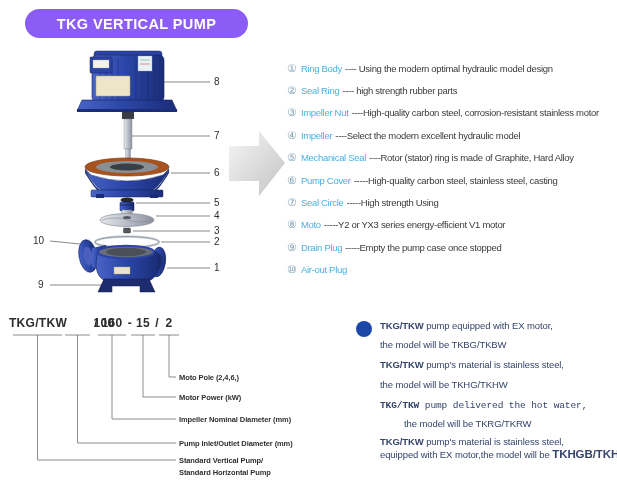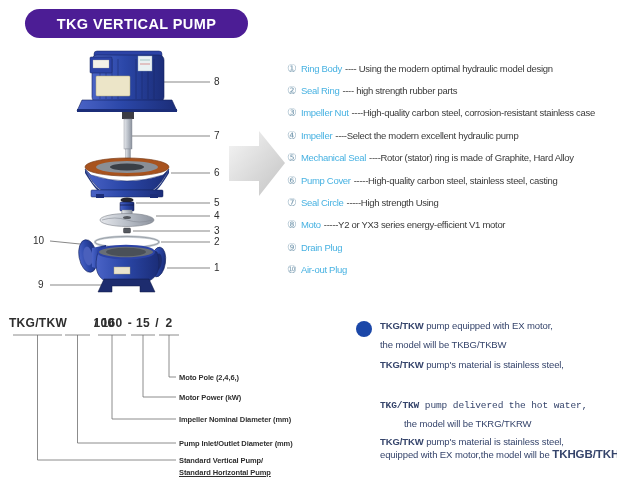--- a/index.html
+++ b/index.html
@@ -4,21 +4,21 @@
 <style>
   * { margin:0; padding:0; box-sizing:border-box; }
   html,body { width:617px; height:500px; }
   body {
     position:relative; width:617px; height:500px; background:#ffffff;
     font-family:"Liberation Sans", sans-serif; overflow:hidden; color:#3a3a3a;
   }
   
   .header-pill {
     position:absolute; left:25px; top:9px; width:223px; height:29px;
-    background:#4c1d95; border-radius:15px;
+    background:#8b5cf6; border-radius:15px;
     display:flex; align-items:center; justify-content:center;
   }
   .header-pill span {
     color:#ffffff; font-weight:bold; font-size:14.5px; letter-spacing:.4px;
   }
   
   .diagram-svg { position:absolute; left:30px; top:45px; width:230px; height:260px; }
   .callout-num {
     position:absolute; font-size:10px; color:#2e2e2e; line-height:12px;
   }
@@ -201,26 +201,26 @@
     <span class="pdesc">---- Using the modern optimal hydraulic model design</span>
   </div>
   <div class="part-item">
     <span class="circ">②</span>
     <span class="pname">Seal Ring</span>
     <span class="pdesc">---- high strength rubber parts</span>
   </div>
   <div class="part-item">
     <span class="circ">③</span>
     <span class="pname">Impeller Nut</span>
-    <span class="pdesc">----High-quality carbon steel, corrosion-resistant stainless case</span>
+    <span class="pdesc">----High-quality carbon steel, corrosion-resistant stainless motor</span>
   </div>
   <div class="part-item">
     <span class="circ">④</span>
     <span class="pname">Impeller</span>
-    <span class="pdesc">----Select the modern excellent hydraulic pump</span>
+    <span class="pdesc">----Select the modern excellent hydraulic model</span>
   </div>
   <div class="part-item">
     <span class="circ">⑤</span>
     <span class="pname">Mechanical Seal</span>
     <span class="pdesc">----Rotor (stator) ring is made of Graphite, Hard Alloy</span>
   </div>
   <div class="part-item">
     <span class="circ">⑥</span>
     <span class="pname">Pump Cover</span>
     <span class="pdesc">-----High-quality carbon steel, stainless steel, casting</span>
@@ -231,20 +231,21 @@
     <span class="pdesc">-----High strength Using</span>
   </div>
   <div class="part-item">
     <span class="circ">⑧</span>
     <span class="pname">Moto</span>
     <span class="pdesc">-----Y2 or YX3 series energy-efficient V1 motor</span>
   </div>
   <div class="part-item">
     <span class="circ">⑨</span>
     <span class="pname">Drain Plug</span>
+    <span class="pdesc">-----Empty the pump case once stopped</span>
   </div>
   <div class="part-item">
     <span class="circ">⑩</span>
     <span class="pname">Air-out Plug</span>
   </div>
 </div>
 
 <div class="model-sec">
   <svg class="model-tree" viewBox="0 0 312 186">
     <g stroke="#6f6f6f" stroke-width="0.8" fill="none">
@@ -267,34 +268,37 @@
   <span class="seg" style="left:100px;">-</span>
   <span class="seg" style="left:113px;">15</span>
   <span class="seg" style="left:127px;">/</span>
   <span class="seg" style="left:139px;">2</span>
 
   <span class="tree-label" style="top:61px;">Moto Pole (2,4,6,)</span>
   <span class="tree-label" style="top:81px;">Motor Power  (kW)</span>
   <span class="tree-label" style="top:103px;">Impeller Nominal Diameter (mm)</span>
   <span class="tree-label" style="top:127px;">Pump Inlet/Outlet Diameter (mm)</span>
   <span class="tree-label" style="top:144px;">Standard Vertical  Pump/</span>
-  <span class="tree-label" style="top:156px;text-decoration:underline;">Standard  Horizontal Pump</span>
+  <span class="tree-label" style="top:156px;">Standard  Horizontal Pump</span>
 </div>
 
 <div class="notes-sec">
   <div class="note-bullet"></div>
   <div class="note-line" style="top:7px;">
     <span class="lead">TKG/TKW</span><span class="rest"> pump equipped with EX motor,</span><span class="tail"></span>
   </div>
   <div class="note-line" style="top:26px;">
     <span class="lead"></span><span class="rest">the model will be TKBG/TKBW</span><span class="tail"></span>
   </div>
   <div class="note-line" style="top:46px;">
     <span class="lead">TKG/TKW</span><span class="rest"> pump's material is stainless steel,</span><span class="tail"></span>
   </div>
+  <div class="note-line" style="top:66px;">
+    <span class="lead"></span><span class="rest">the model will be  TKHG/TKHW</span><span class="tail"></span>
+  </div>
   <div class="note-line" style="top:86px;font-family:Liberation Mono, monospace;">
     <span class="lead">TKG/TKW</span><span class="rest"> pump delivered the hot water,</span><span class="tail"></span>
   </div>
   <div class="note-line" style="top:105px;padding-left:24px;">
     <span class="lead"></span><span class="rest">the model will be  TKRG/TKRW</span><span class="tail"></span>
   </div>
   <div class="note-line" style="top:123px;">
     <span class="lead">TKG/TKW</span><span class="rest"> pump's material is stainless steel,</span><span class="tail"></span>
   </div>
   <div class="note-line" style="top:136px;">

